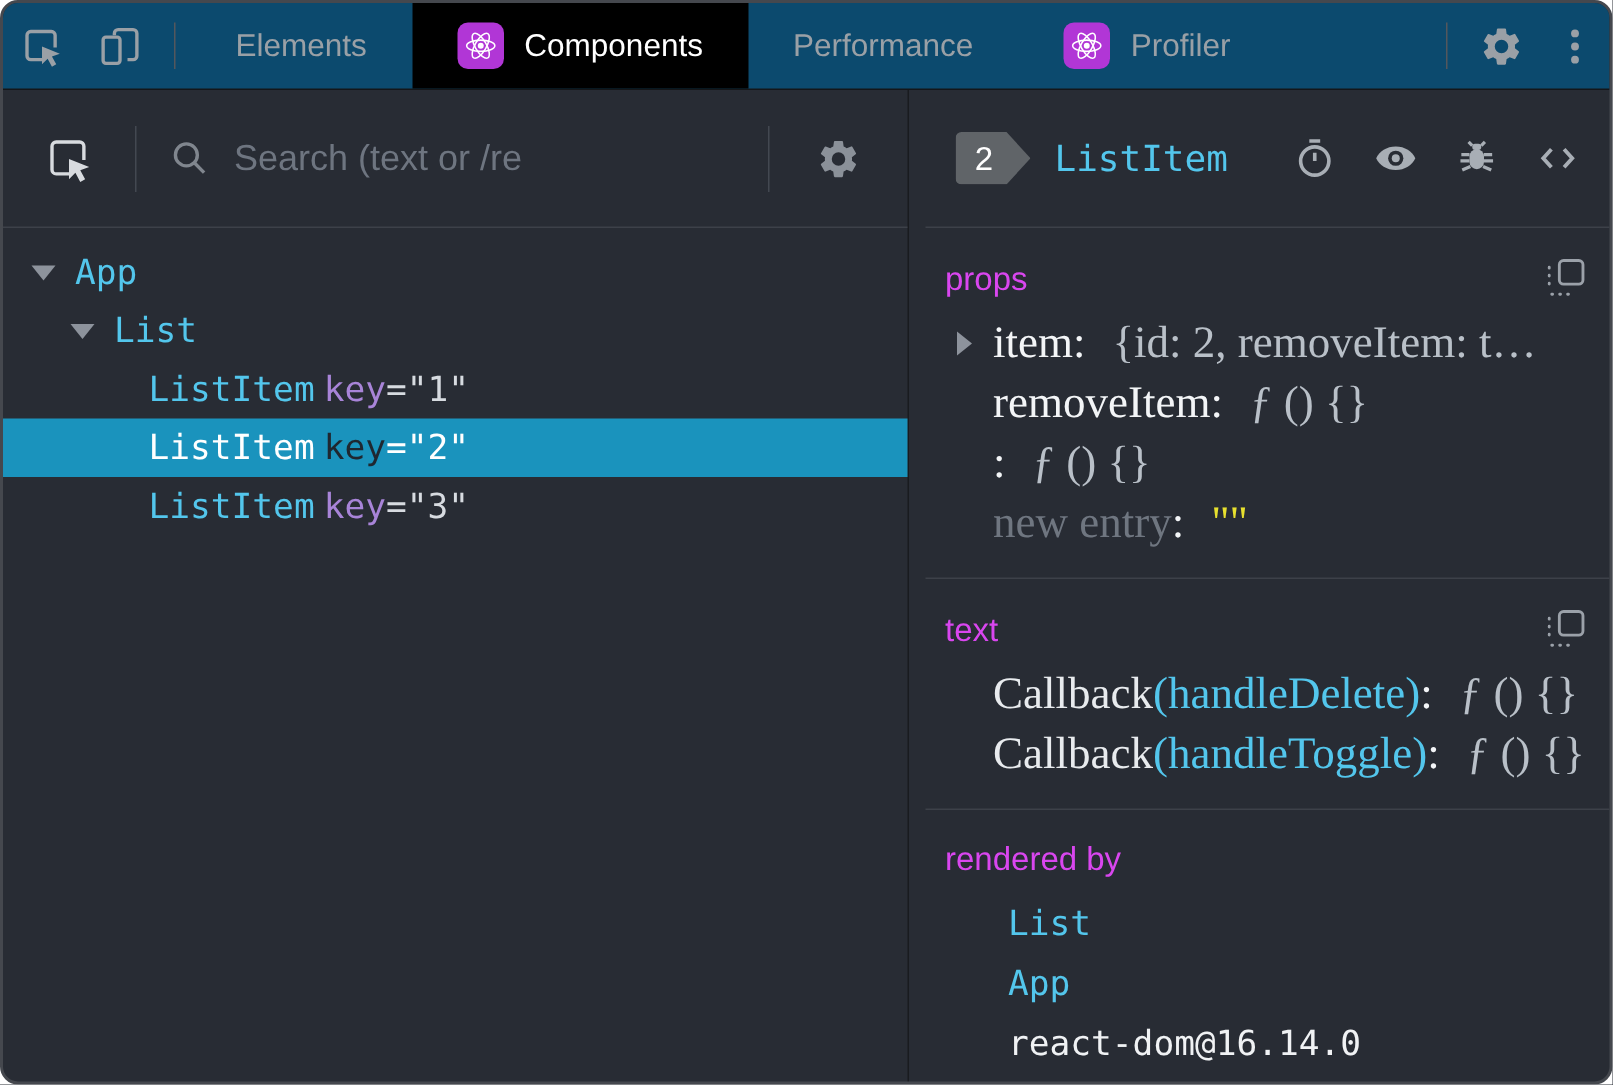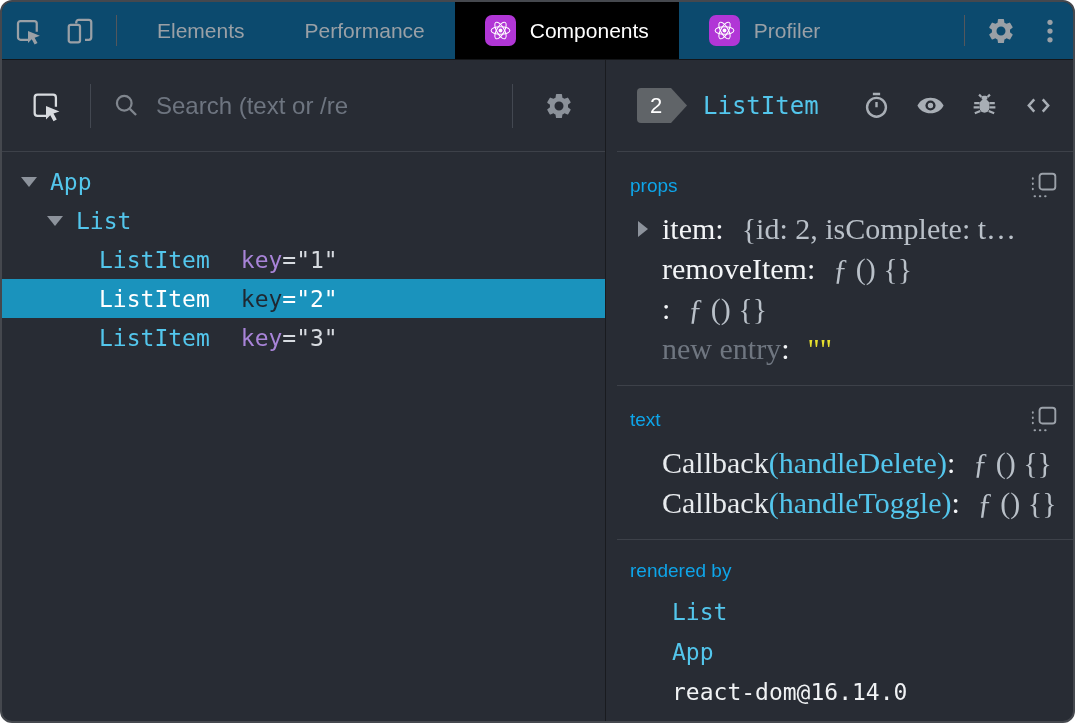--- a/index.html
+++ b/index.html
@@ -42,41 +42,41 @@
   }
   .searchbox input::placeholder { color:#6e7580; }
   .lt-gear { width:92px; display:flex; justify-content:center; cursor:pointer; }
   .lt-gear svg { width:30px; height:30px; color:#8b9199; }
   
   .tree { flex:1; padding-top:10px; font-family:"DejaVu Sans Mono",monospace; font-size:23px; }
   .trow { height:39px; display:flex; align-items:center; cursor:pointer; white-space:pre; }
   .trow .tri { width:0; height:0; border-left:8px solid transparent; border-right:8px solid transparent; border-top:10px solid #8d939c; margin-right:13px; flex:0 0 auto; }
   .d0 { padding-left:19px; } .d1 { padding-left:45px; } .d2 { padding-left:97px; }
   .cname { color:#53c6ec; }
-  .cattr { color:#a884d8; margin-left:31px; }
+  .cattr { color:#a884d8; margin-left:6px; }
   .cval  { color:#d7dbe0; }
   .trow.selected { background:#1a93bd; }
   .trow.selected .cname, .trow.selected .cval { color:#fff; }
   .trow.selected .cattr { color:#1f2730; }
   
   .right-header { height:92px; flex:0 0 92px; border-bottom:1px solid #3d4149; display:flex; align-items:center; padding:0 24px 0 20px; }
   .idx-badge {
     background:#606468; color:#fff; font-size:22px; height:35px; width:50px;
     display:flex; align-items:center; justify-content:center; padding-right:12px;
     clip-path:polygon(0 0, 68% 0, 100% 50%, 68% 100%, 0 100%); border-radius:4px;
   }
   .comp-title { color:#53c6ec; font-family:"DejaVu Sans Mono",monospace; font-size:24px; margin-left:16px; }
   .rh-icons { margin-left:auto; display:flex; gap:25px; align-items:center; color:#a8aeb5; }
   .rh-icons .ibtn { cursor:pointer; display:flex; }
   .rh-icons svg { width:29px; height:29px; }
   
   .section { border-bottom:1px solid #3d4149; padding:20px 20px 16px 13px; }
   .section:last-child { border-bottom:none; }
   .sec-head { display:flex; align-items:center; justify-content:space-between; }
-  .sec-title { font-size:19px; color:#0ea5e9; }
+  .sec-title { font-size:22px; color:#d946ef; }
   .copy-btn { color:#9ba1a9; cursor:pointer; display:flex; }
   .copy-btn svg { width:27px; height:27px; }
   .rows { margin-top:10px; }
   .prow { height:40px; display:flex; align-items:center; font-family:Liberation Serif, serif; font-size:30px; padding-left:32px; position:relative; white-space:pre; }
   .prow .tri-r { width:0; height:0; border-top:8px solid transparent; border-bottom:8px solid transparent; border-left:10px solid #8d939c; position:absolute; left:8px; cursor:pointer; }
   .pname { color:#f3f5f7; }
   .pname.dim { color:#6f7680; }
   .pcolon { color:#f3f5f7; }
   .pval { color:#b9c0c8; margin-left:18px; }
   .pval.editable { color:#e7e02f; }
@@ -106,35 +106,35 @@
           <path d="M9 6V5a2 2 0 0 1 2-2h8a2 2 0 0 1 2 2v12a2 2 0 0 1-2 2h-3"></path>
           <rect x="3" y="7" width="9" height="14" rx="1.5"></rect>
         </svg>
       </span>
     </div>
     <div class="vsep"></div>
 
     <div class="tab">
       <span>Elements</span>
     </div>
-    <div class="tab">
-      <span>Performance</span>
-    </div>
     <div class="tab active">
       <span class="react-badge">
         <svg viewBox="0 0 24 24" fill="none" stroke="#fff" stroke-width="1">
           <circle cx="12" cy="12" r="1.9" fill="#fff" stroke="none"></circle>
           <ellipse cx="12" cy="12" rx="9" ry="3.6"></ellipse>
           <ellipse cx="12" cy="12" rx="9" ry="3.6" transform="rotate(60 12 12)"></ellipse>
           <ellipse cx="12" cy="12" rx="9" ry="3.6" transform="rotate(120 12 12)"></ellipse>
         </svg>
       </span>
       <span>Components</span>
     </div>
     <div class="tab">
+      <span>Performance</span>
+    </div>
+    <div class="tab">
       <span class="react-badge">
         <svg viewBox="0 0 24 24" fill="none" stroke="#fff" stroke-width="1">
           <circle cx="12" cy="12" r="1.9" fill="#fff" stroke="none"></circle>
           <ellipse cx="12" cy="12" rx="9" ry="3.6"></ellipse>
           <ellipse cx="12" cy="12" rx="9" ry="3.6" transform="rotate(60 12 12)"></ellipse>
           <ellipse cx="12" cy="12" rx="9" ry="3.6" transform="rotate(120 12 12)"></ellipse>
         </svg>
       </span>
       <span>Profiler</span>
     </div>
@@ -264,21 +264,21 @@
               <svg viewBox="0 0 24 24" fill="none" stroke="currentColor" stroke-width="1.7">
                 <rect x="8.5" y="1.5" width="14" height="14" rx="2.5"></rect>
                 <path stroke-dasharray="0.5 4.2" stroke-linecap="round" d="M2.5 5.5v13M4 21.5h12"></path>
               </svg>
             </span>
           </span>
         </div>
         <div class="rows">
           <div class="prow">
             <span class="tri-r"></span>
-            <span class="pname">item</span><span class="pcolon">:</span><span class="pval">{id: 2, isComplete: t…</span>
+            <span class="pname">item</span><span class="pcolon">:</span><span class="pval">{id: 2, removeItem: t…</span>
           </div>
           <div class="prow">
             <span class="pname">removeItem</span><span class="pcolon">:</span><span class="pval">ƒ () {}</span>
           </div>
           <div class="prow">
             <span class="pcolon">:</span><span class="pval">ƒ () {}</span>
           </div>
           <div class="prow">
             <span class="pname dim">new entry</span><span class="pcolon">:</span><span class="pval editable">""</span>
           </div>

